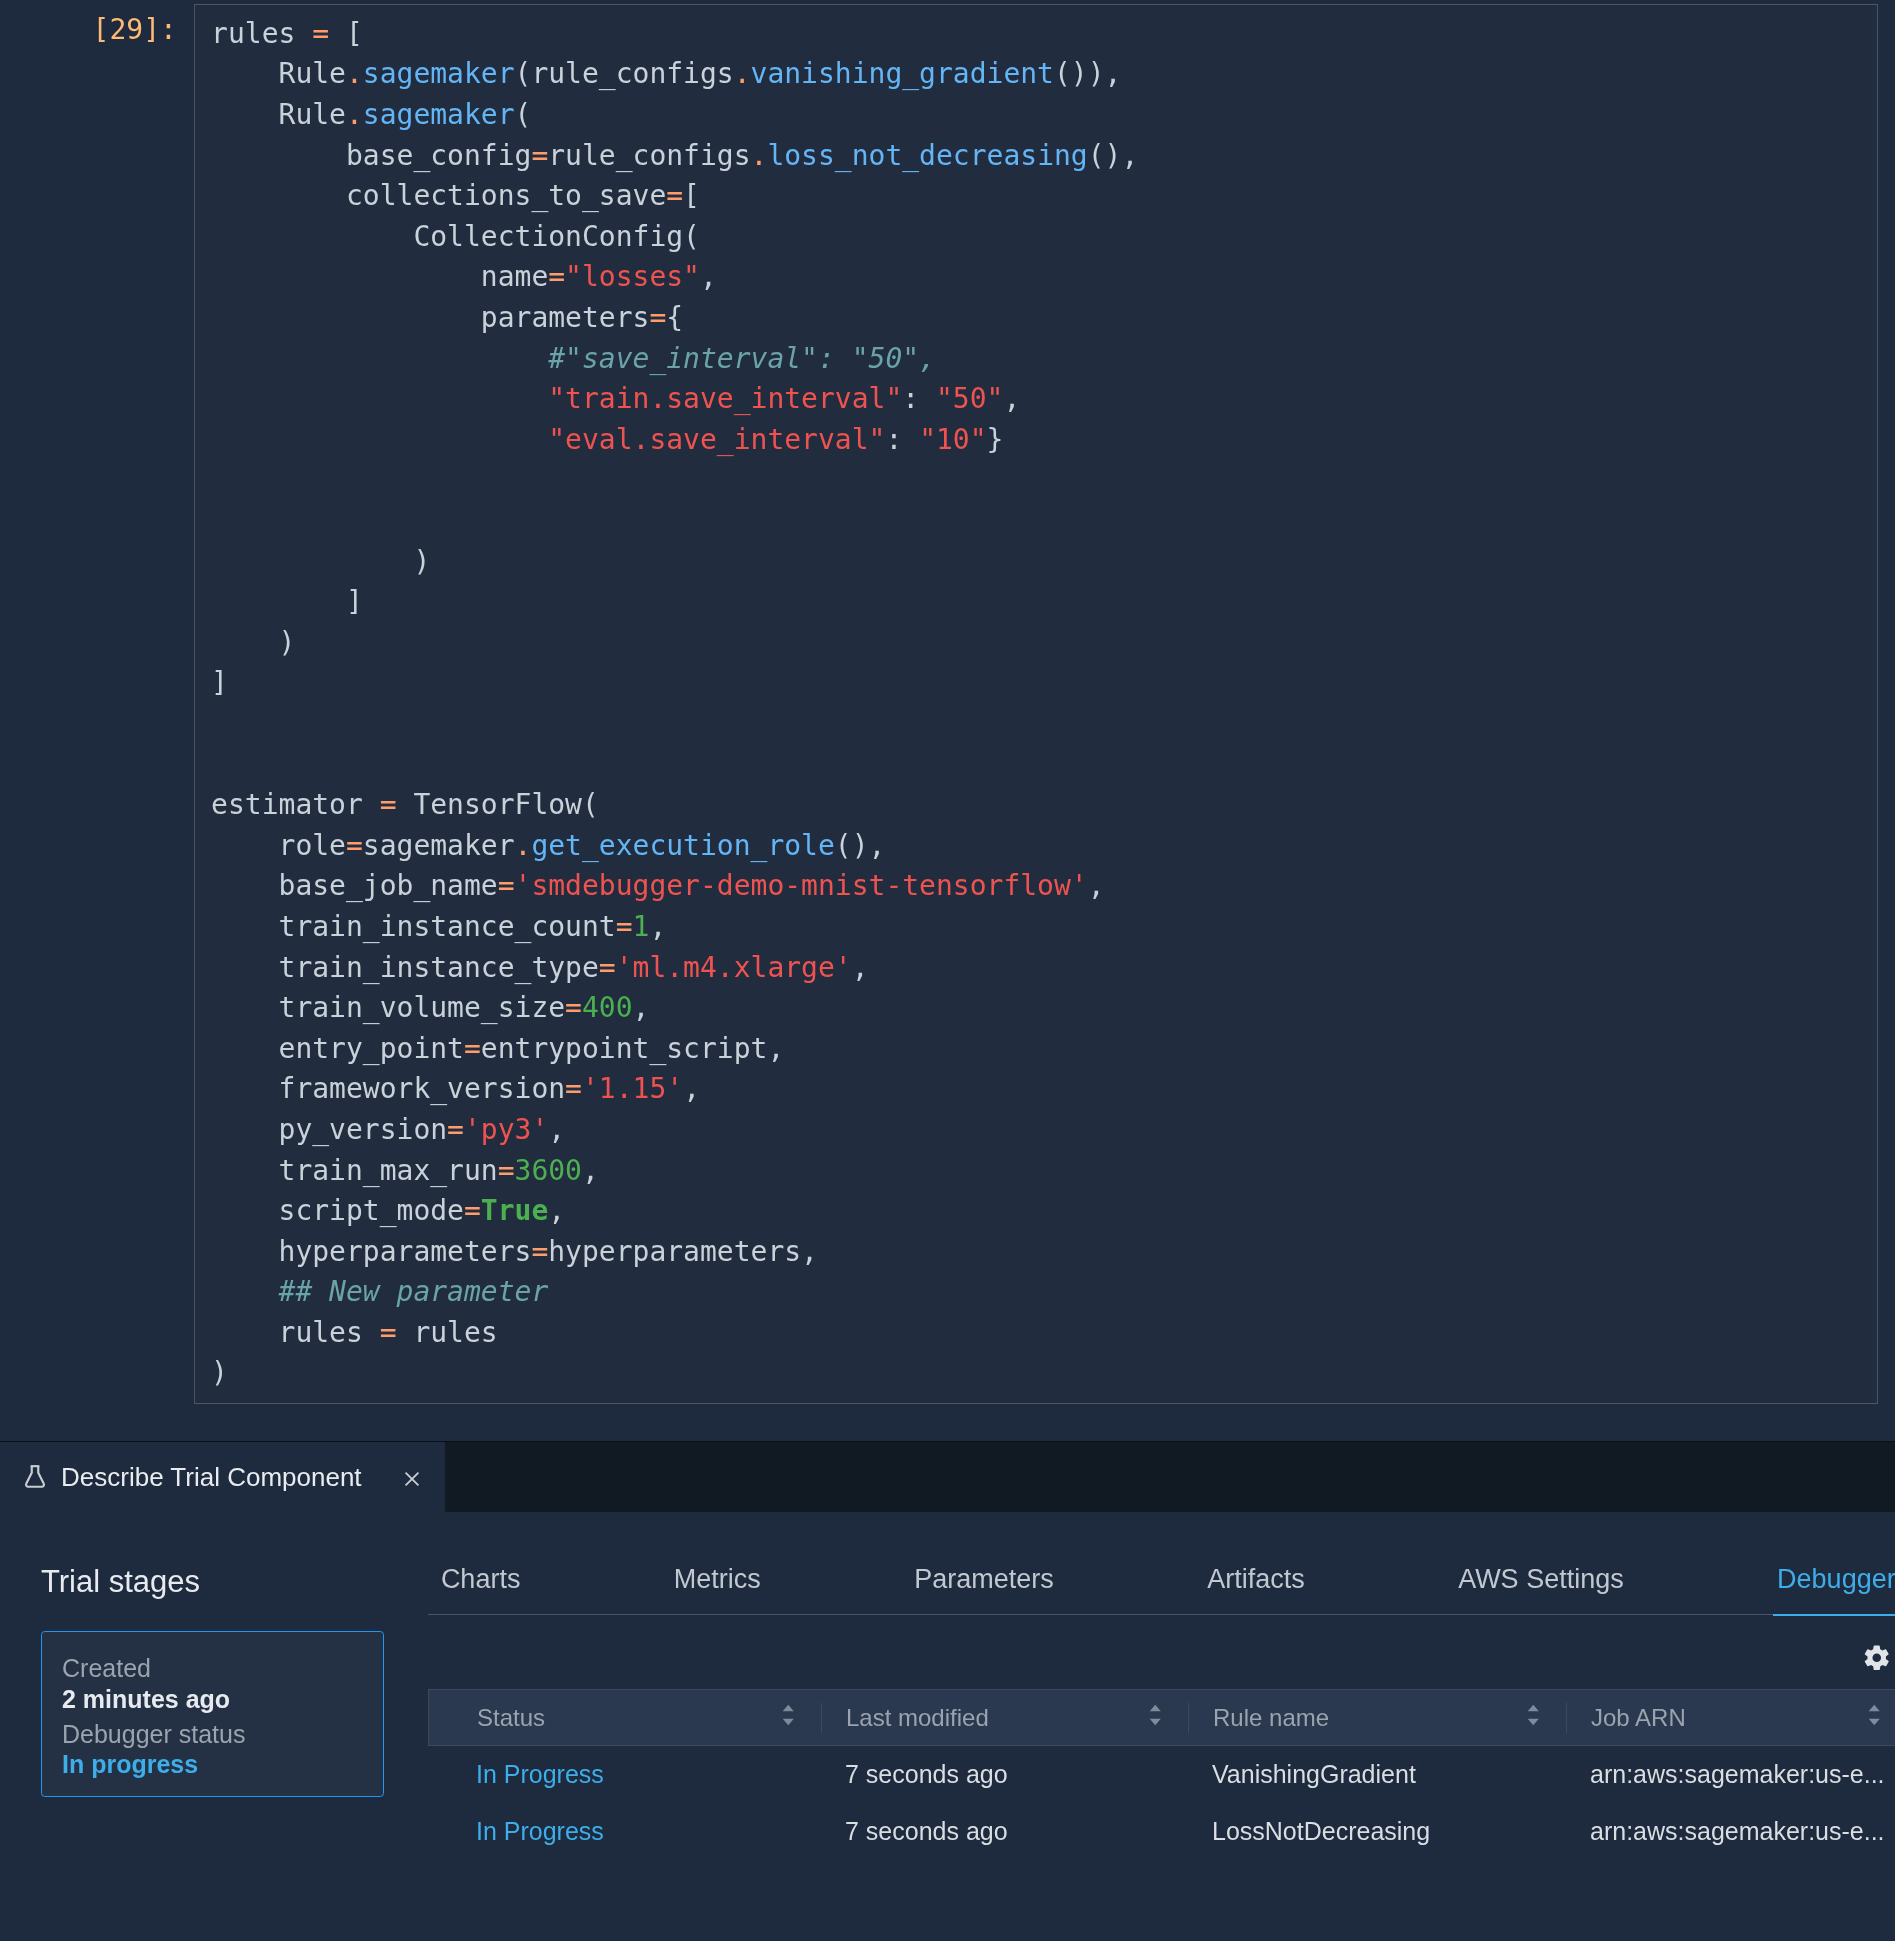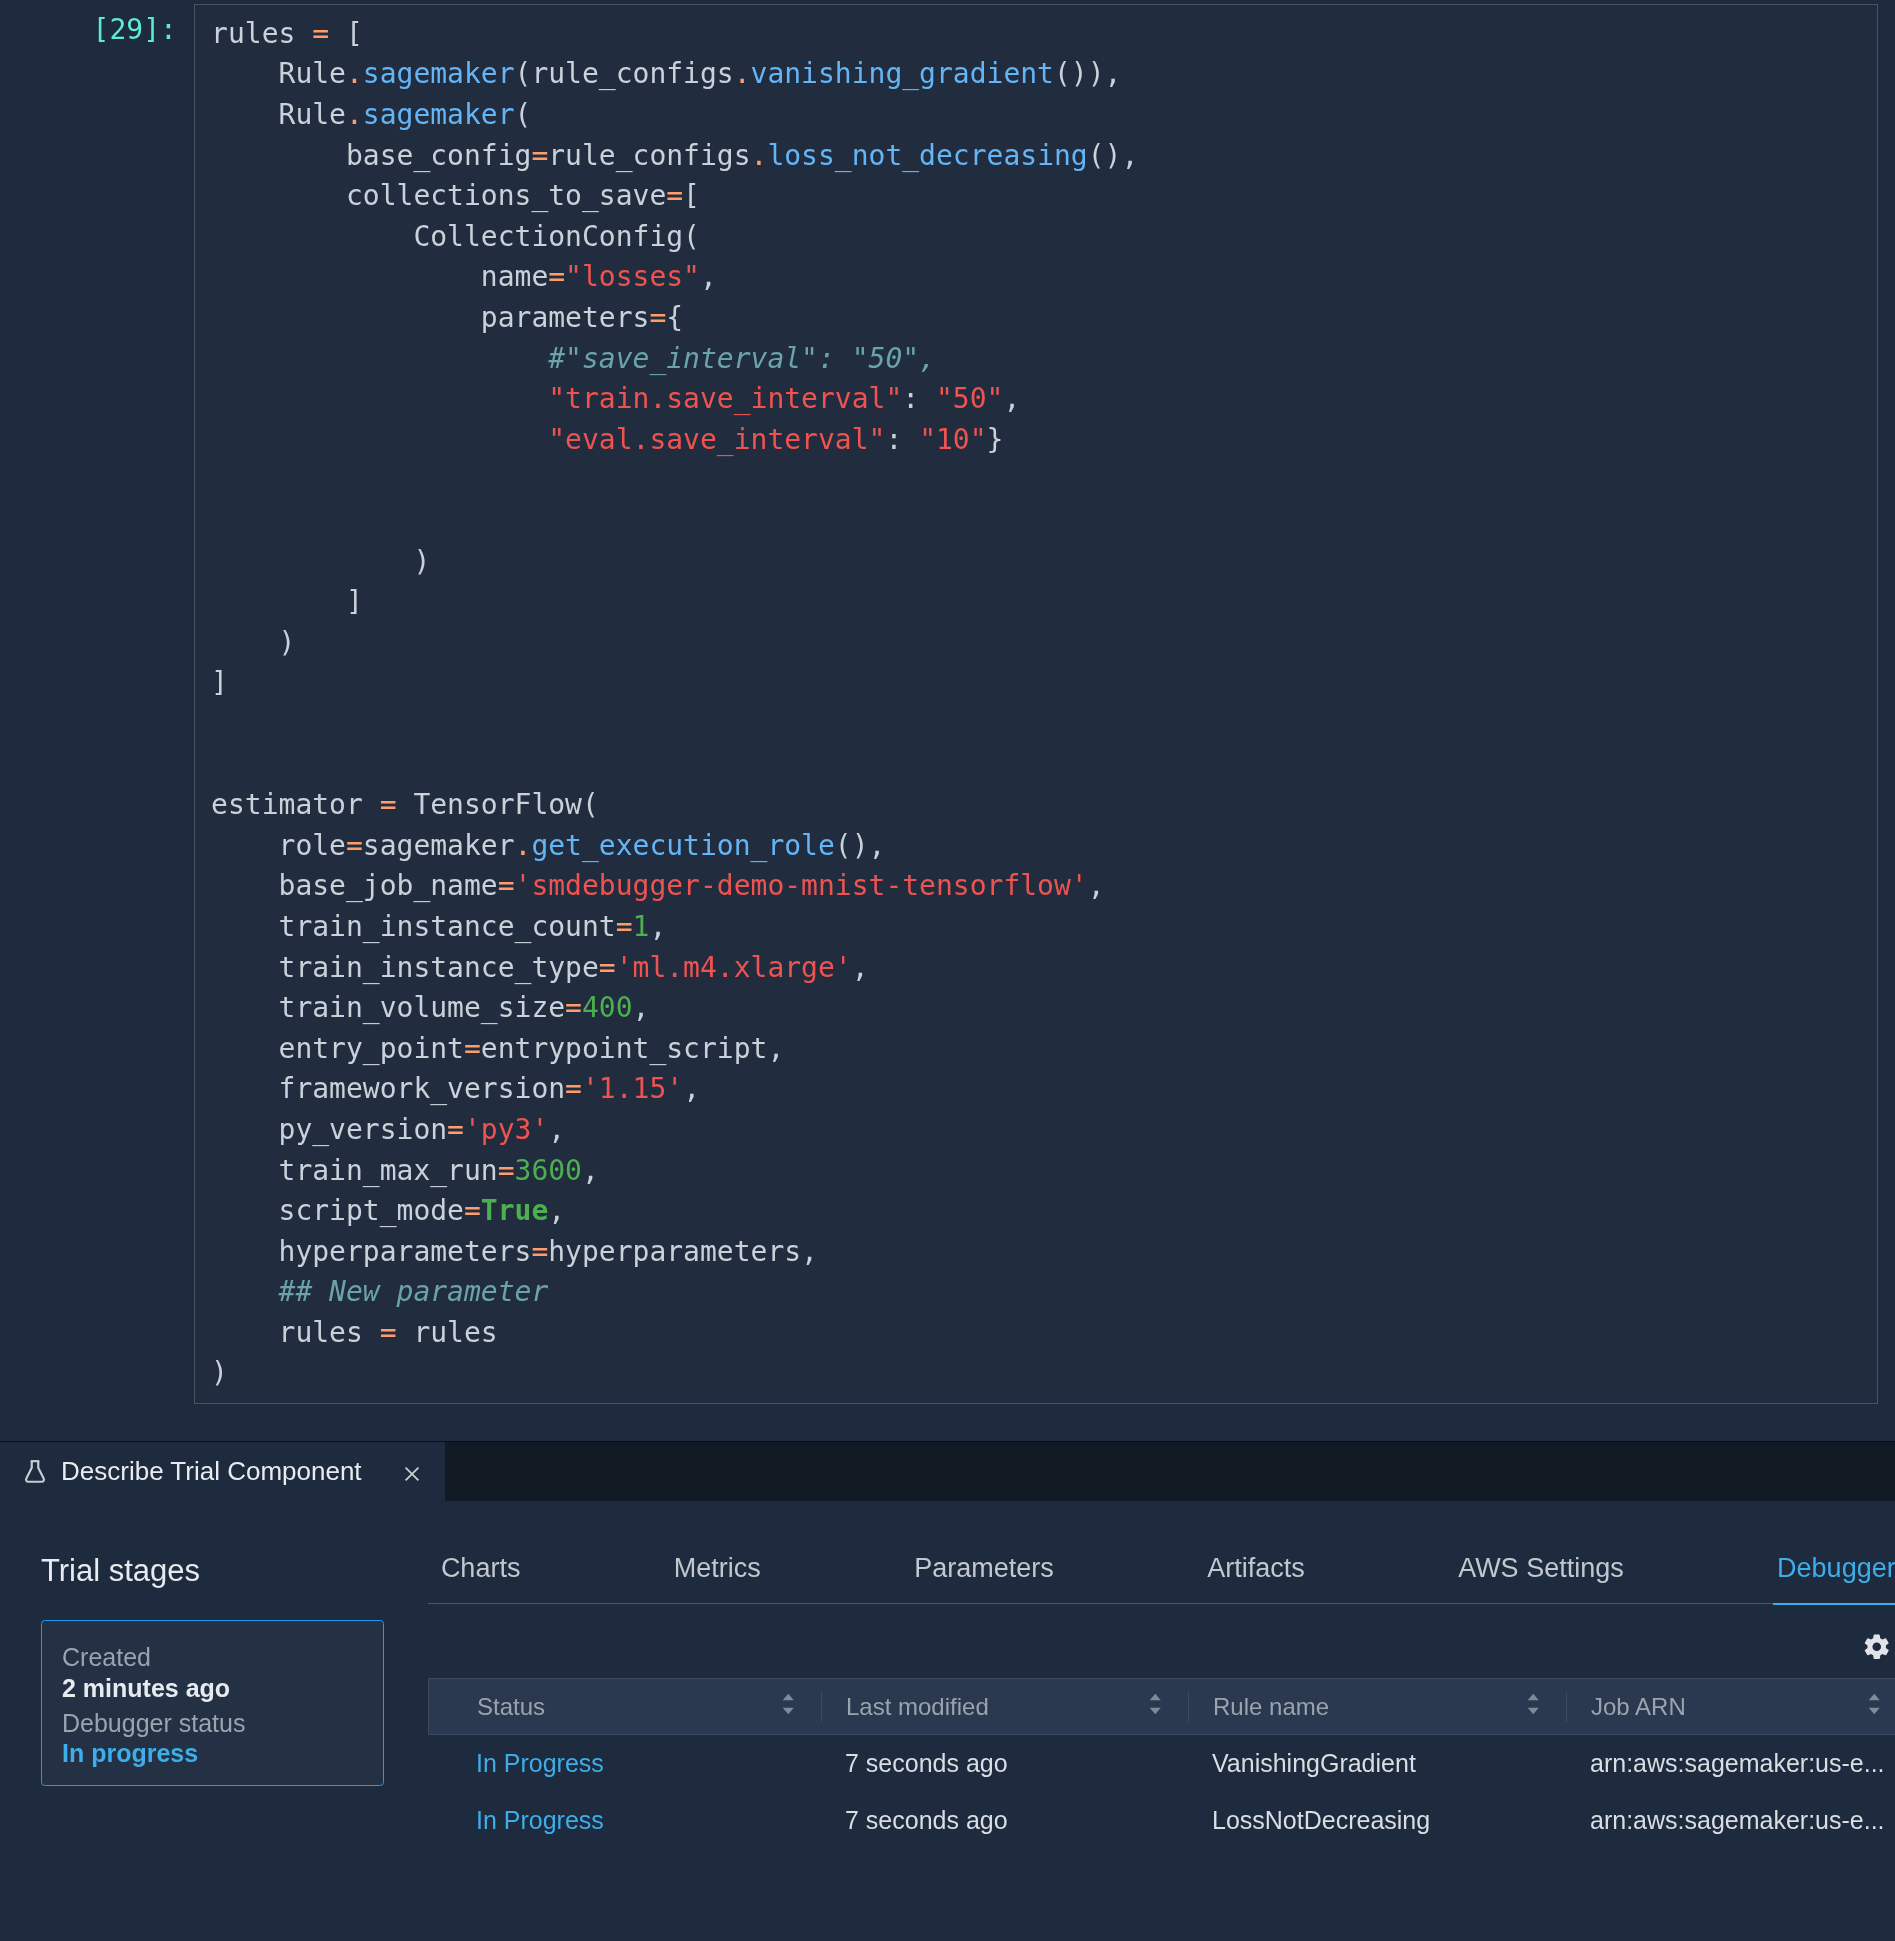--- a/index.html
+++ b/index.html
@@ -14,21 +14,21 @@
   .notebook-area {
     padding: 3.7px 18.5px 37px 18.5px;
   }
   .cell {
     display: flex;
     align-items: flex-start;
   }
   .cell-prompt {
     width: 175px;
     text-align: right;
-    color: #5eead4;
+    color: #fdba74;
     font-family: "Consolas", "Menlo", monospace;
     font-size: 28px;
     padding: 9.2px 16.6px 0 0;
     flex-shrink: 0;
   }
   .cell-input {
     flex: 1;
     border: 0.9px solid #4b5563;
     background: #212c3f;
     padding: 9.2px 16.6px;
@@ -45,21 +45,21 @@
   .tok-call { color: #64b5f6; }
   .tok-num  { color: #4caf50; }
   .tok-str  { color: #ef5350; }
   .tok-bool { color: #4caf50; font-weight: bold; }
   .tok-comment { color: #6aa3a8; font-style: italic; }
 
   .panel-tabs {
     display: flex;
     align-items: stretch;
     background: #111923;
-    height: 60px;
+    height: 71px;
     border-top: 0.9px solid #0a0f16;
   }
   .panel-tab {
     display: flex;
     align-items: center;
     gap: 13px;
     padding: 0 22px;
     background: #1e2a3d;
     color: #e8ecef;
     font-size: 26px;

